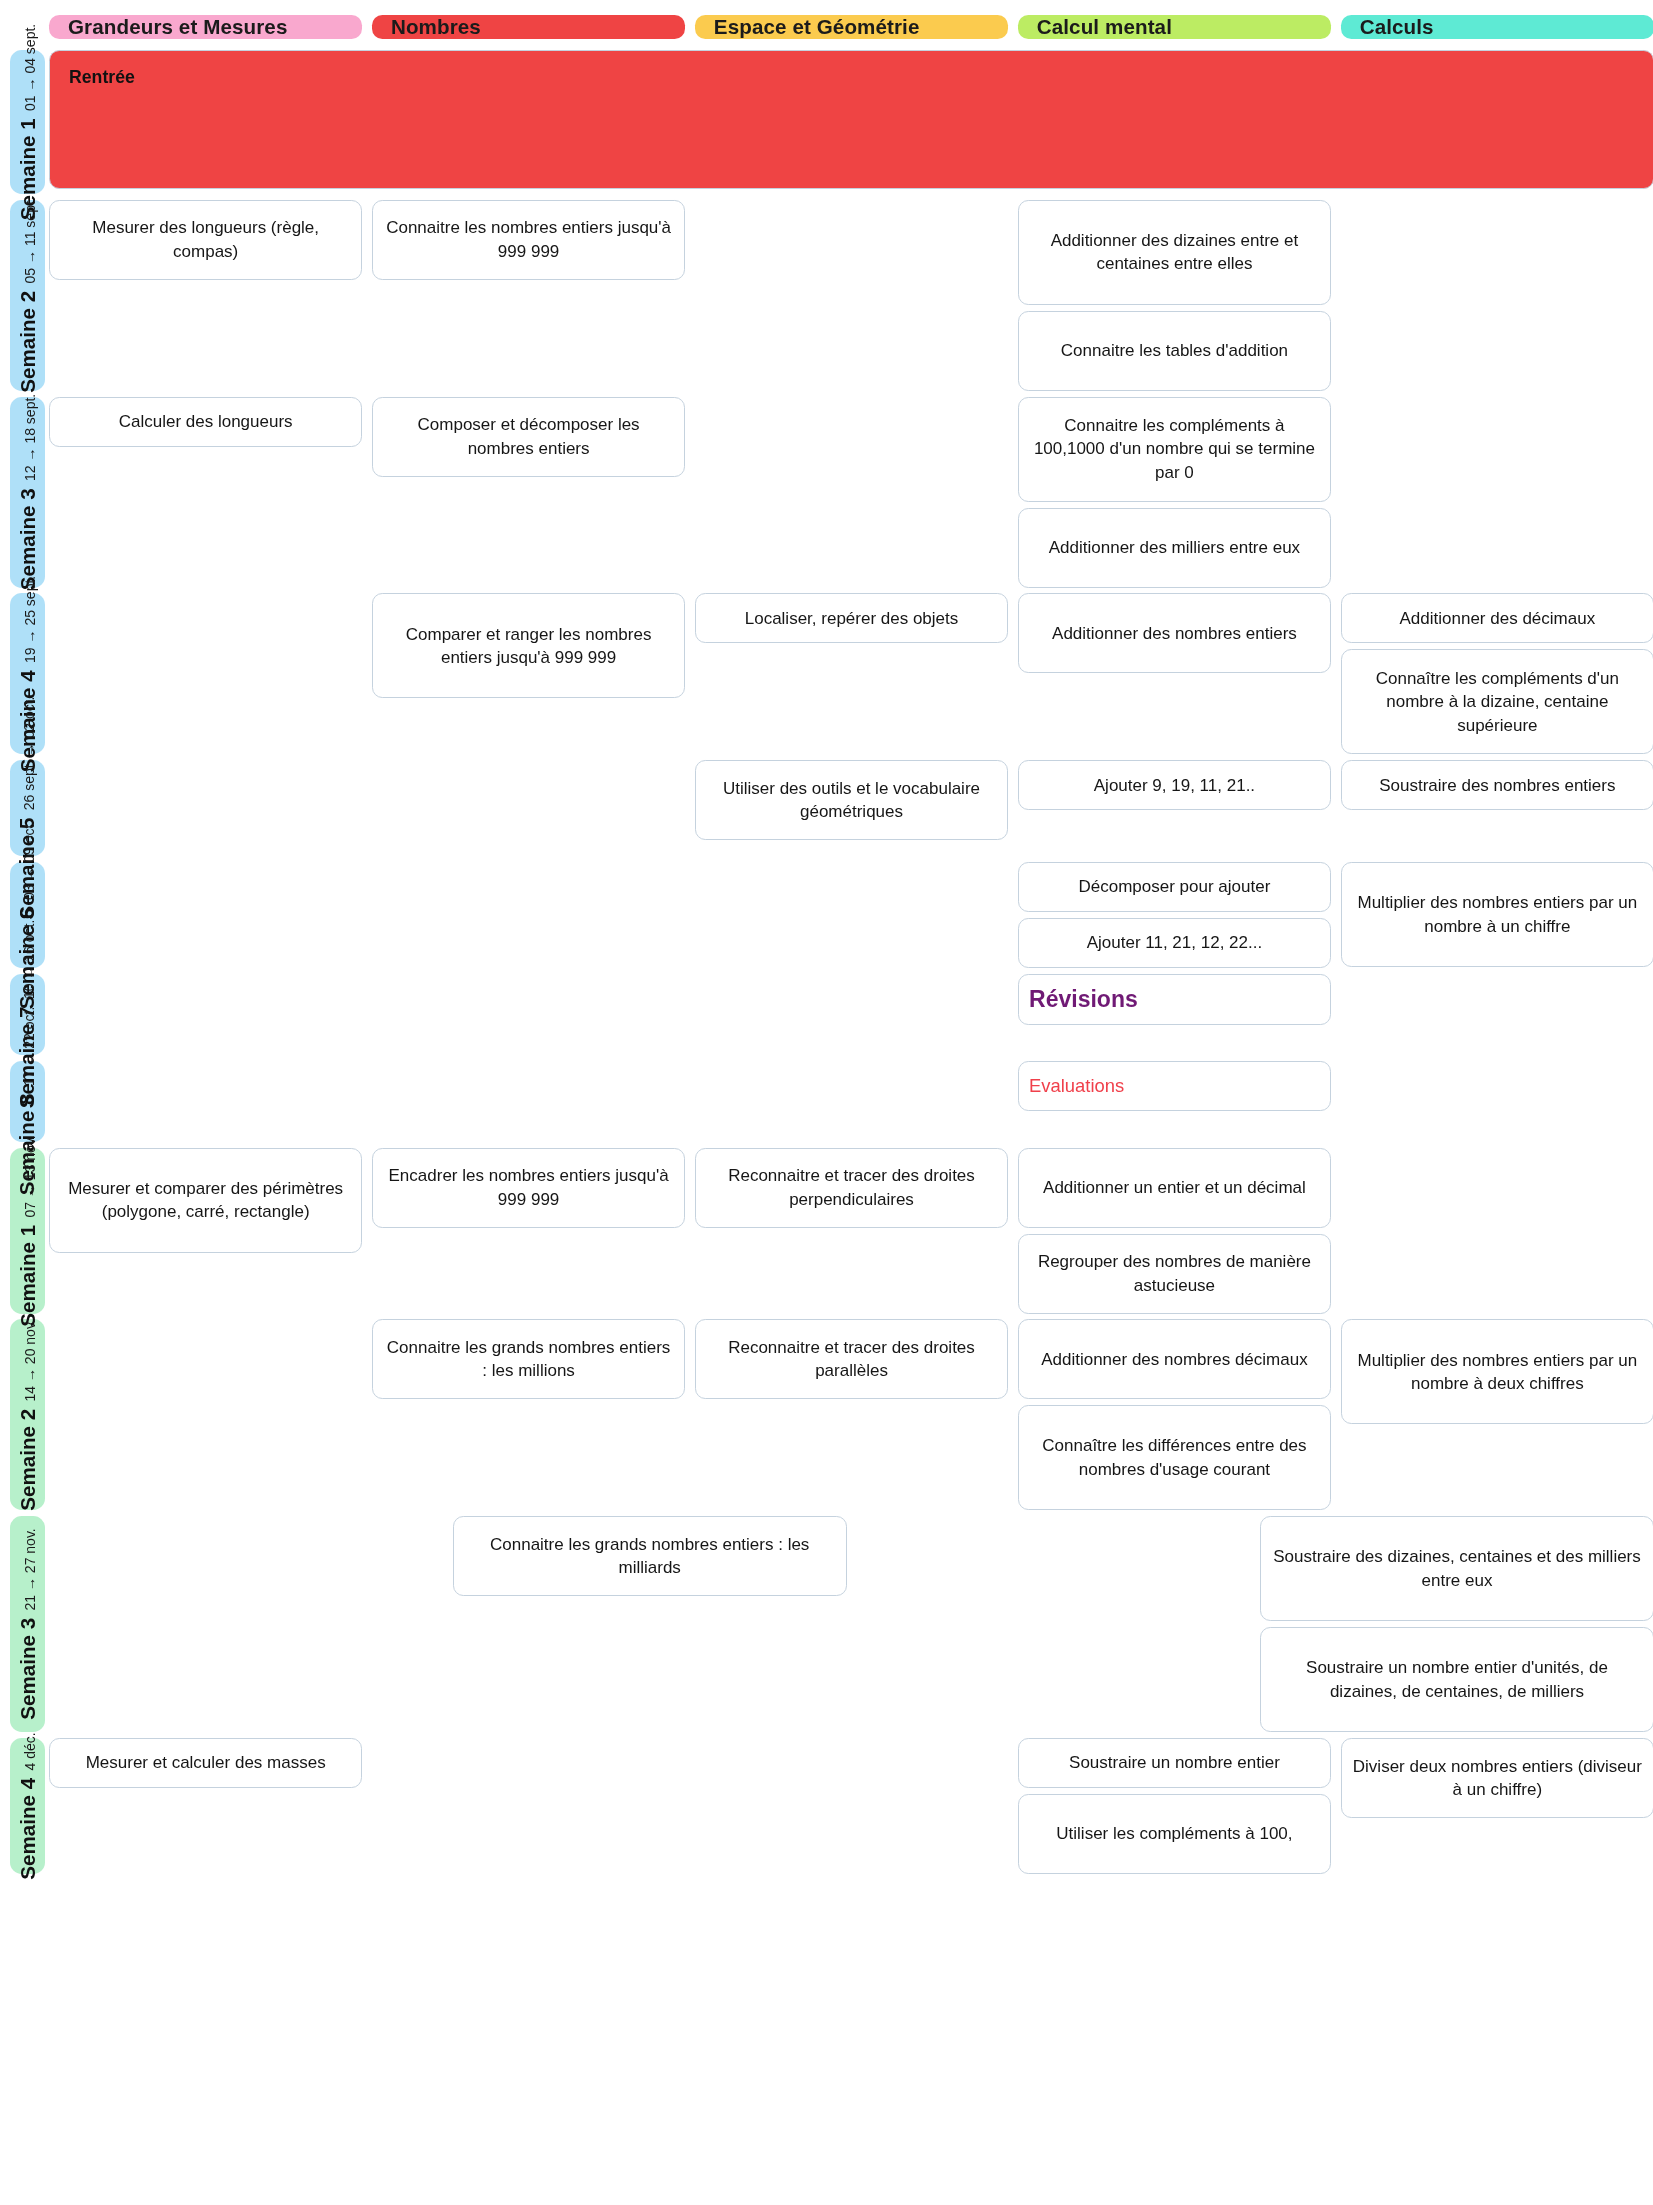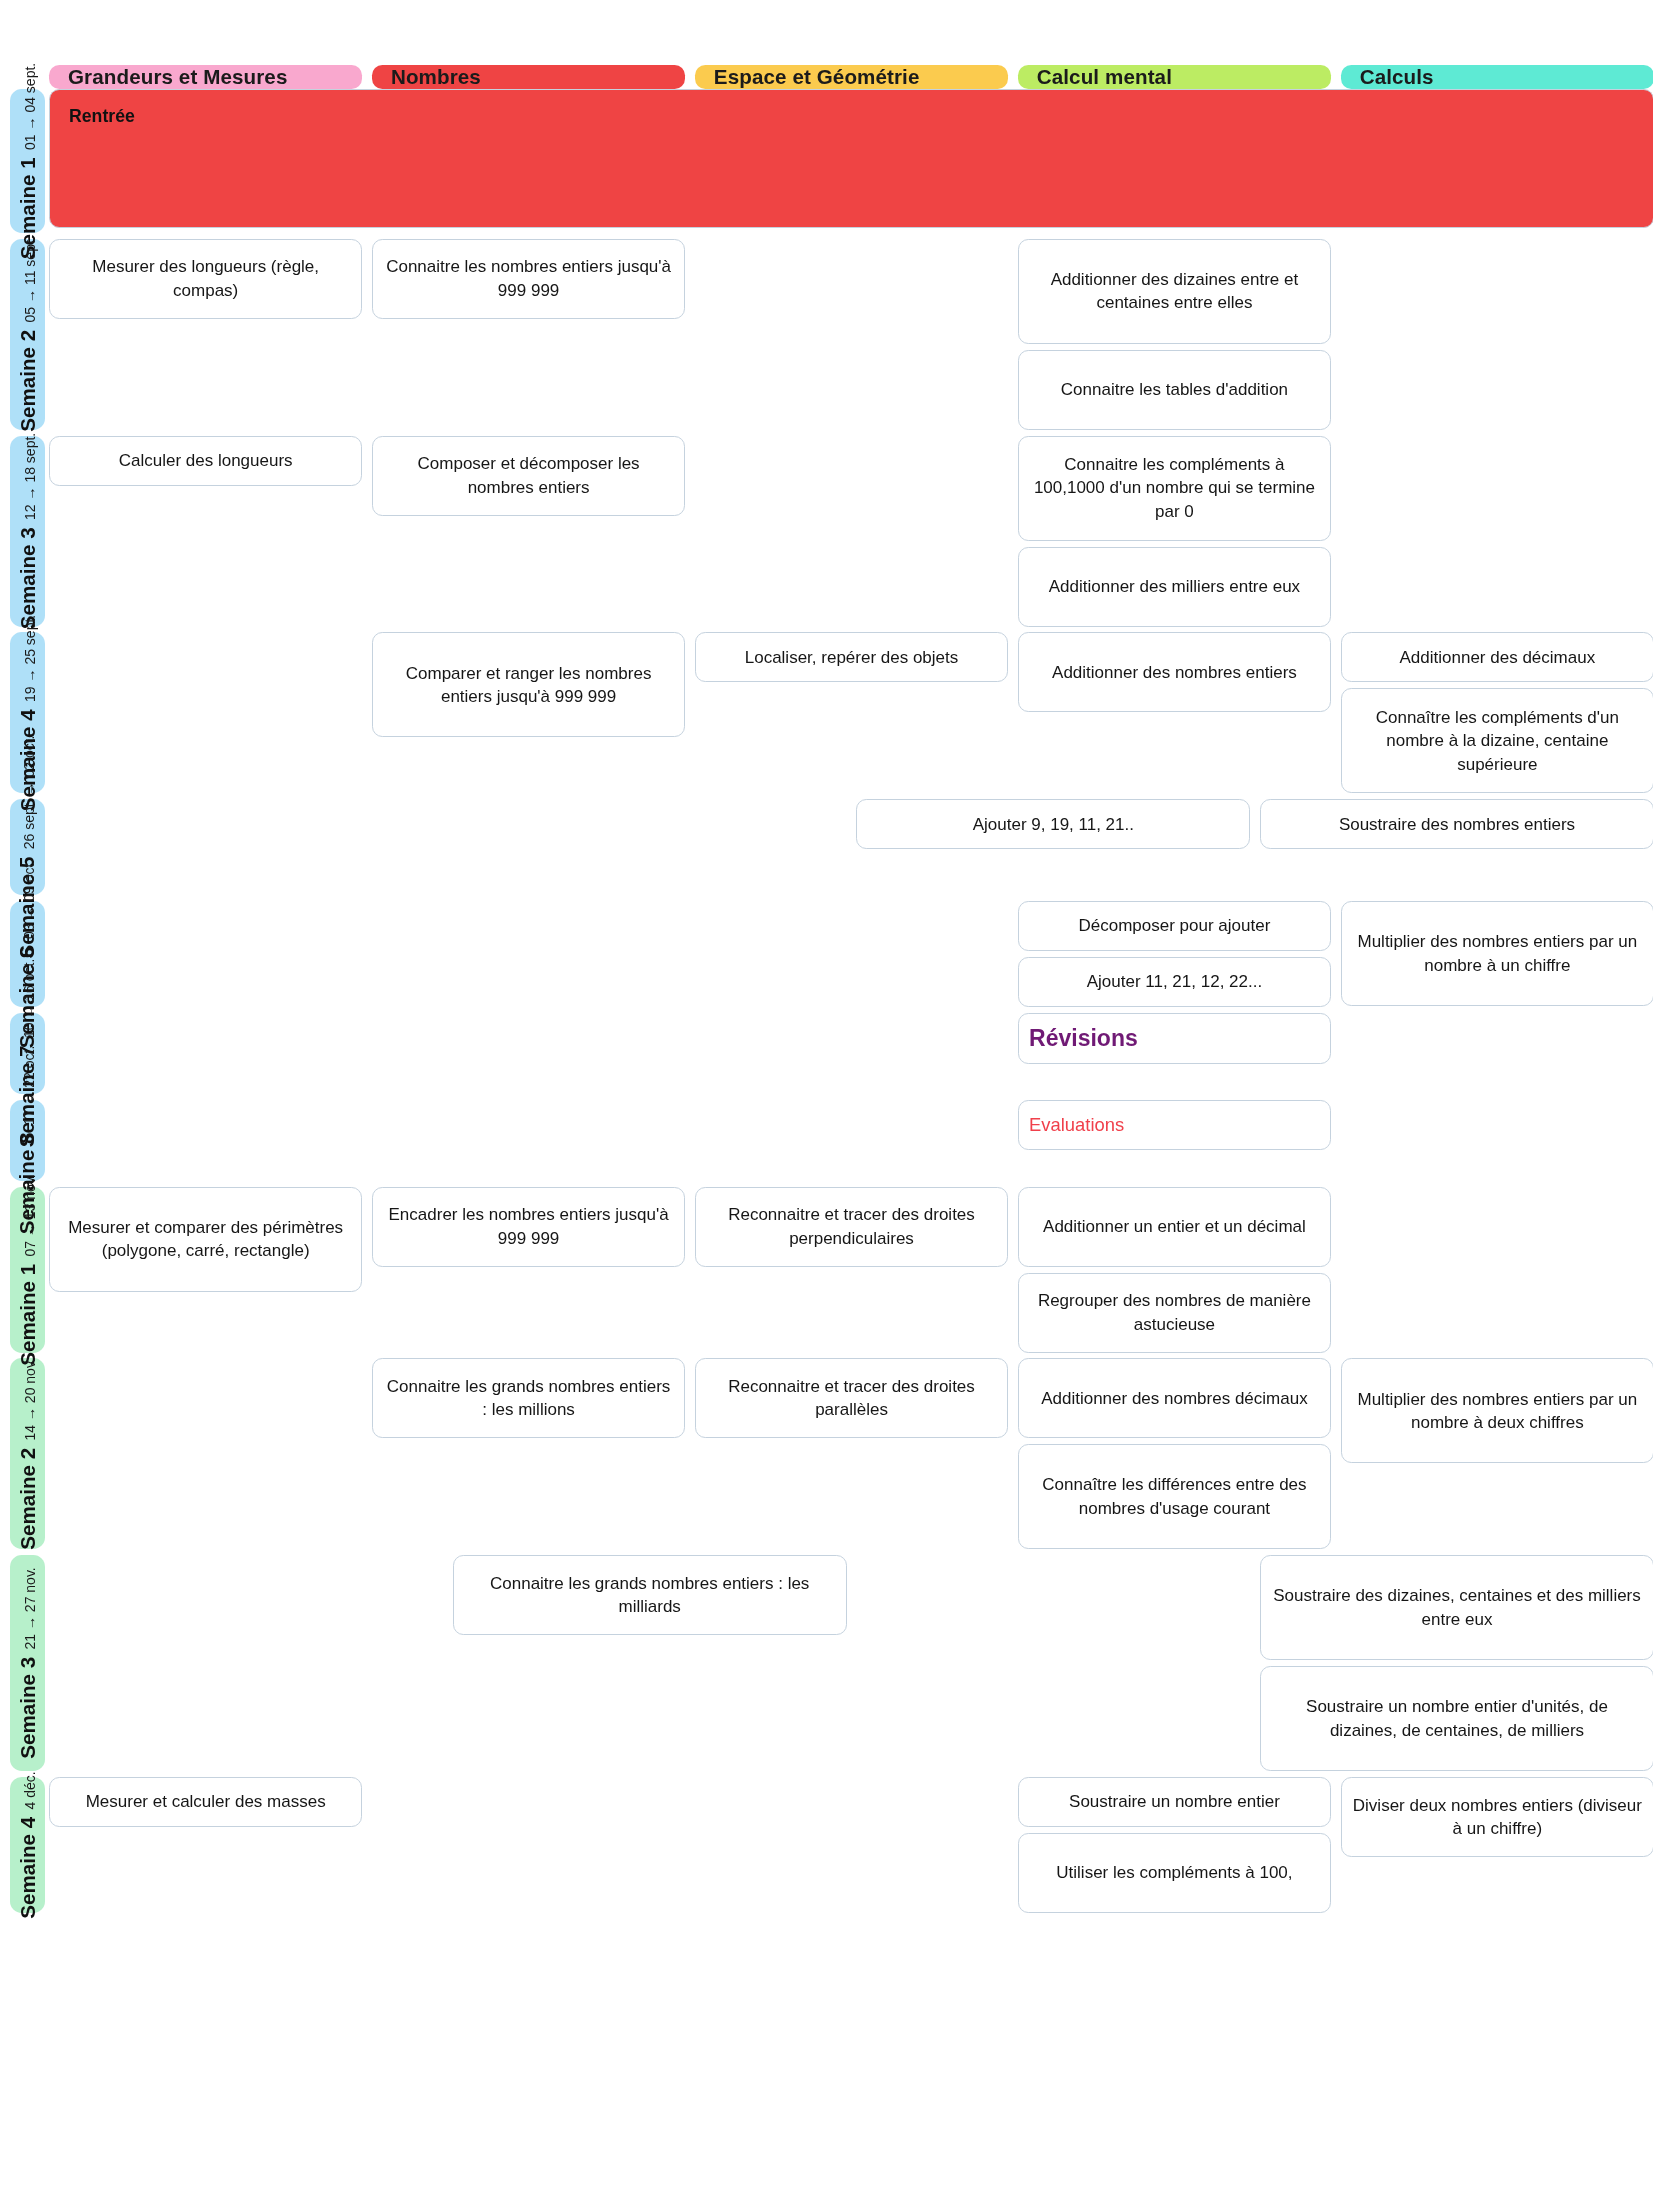--- a/index.html
+++ b/index.html
@@ -13,24 +13,23 @@
   body {
     width: 1654px;
     min-height: 2205px;
     overflow: hidden;
     position: relative;
   }
 
   
   .header-row {
     display: flex;
-    align-items: flex-end;
+    align-items: center;
     height: 50px;
     padding-top: 4.4px;
-    margin-top: 39px;
   }
   .header-gutter {
     width: 49px;
     flex: 0 0 49px;
   }
   .header-cell {
     flex: 1 1 0;
     margin-right: 9.6px;
     border-radius: 10.3px;
     display: flex;
@@ -275,20 +274,25 @@
           <div class="week-chip-inner">
             <span class="week-name">Semaine 5</span>
             <span class="week-dates">26 sept. → 02 oct.</span>
           </div>
         </div>
       </div>
       <div class="cols">
         <div class="col"></div>
         <div class="col"></div>
         <div class="col">
+          <div class="card tall-1">
+            <span>Utiliser des outils et le vocabulaire géométriques</span>
+          </div>
+        </div>
+        <div class="col">
           <div class="card">
             <span>Ajouter 9, 19, 11, 21..</span>
           </div>
         </div>
         <div class="col">
           <div class="card">
             <span>Soustraire des nombres entiers</span>
           </div>
         </div>
       </div>

